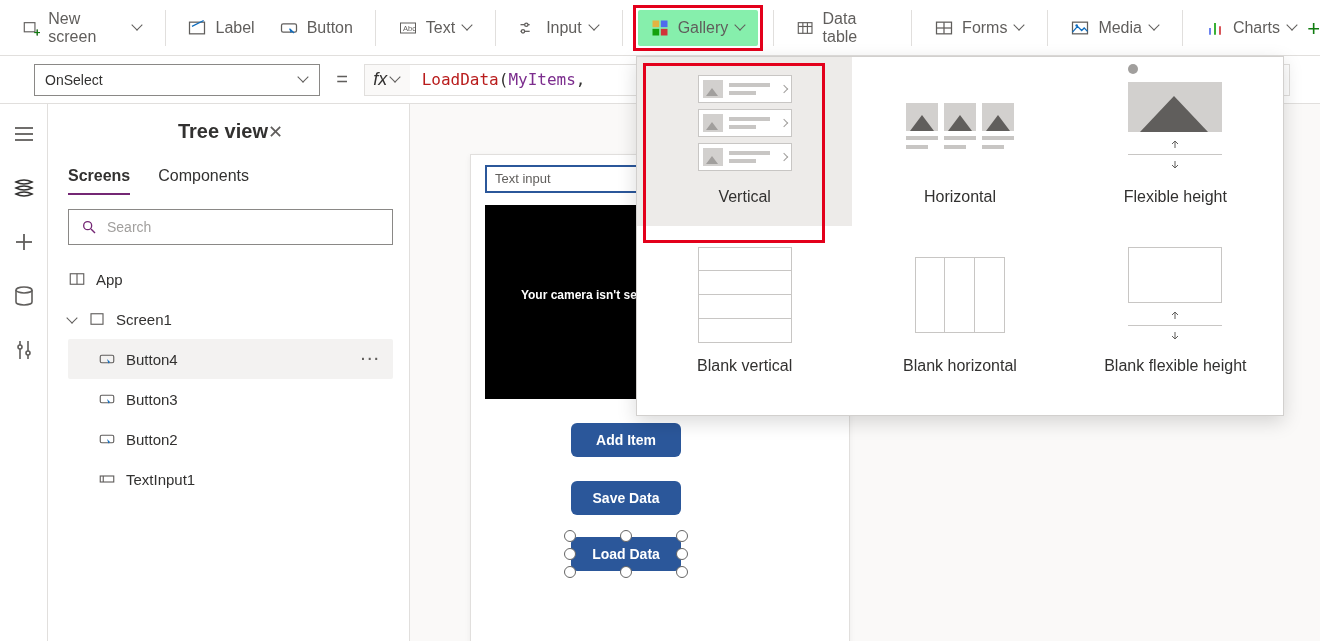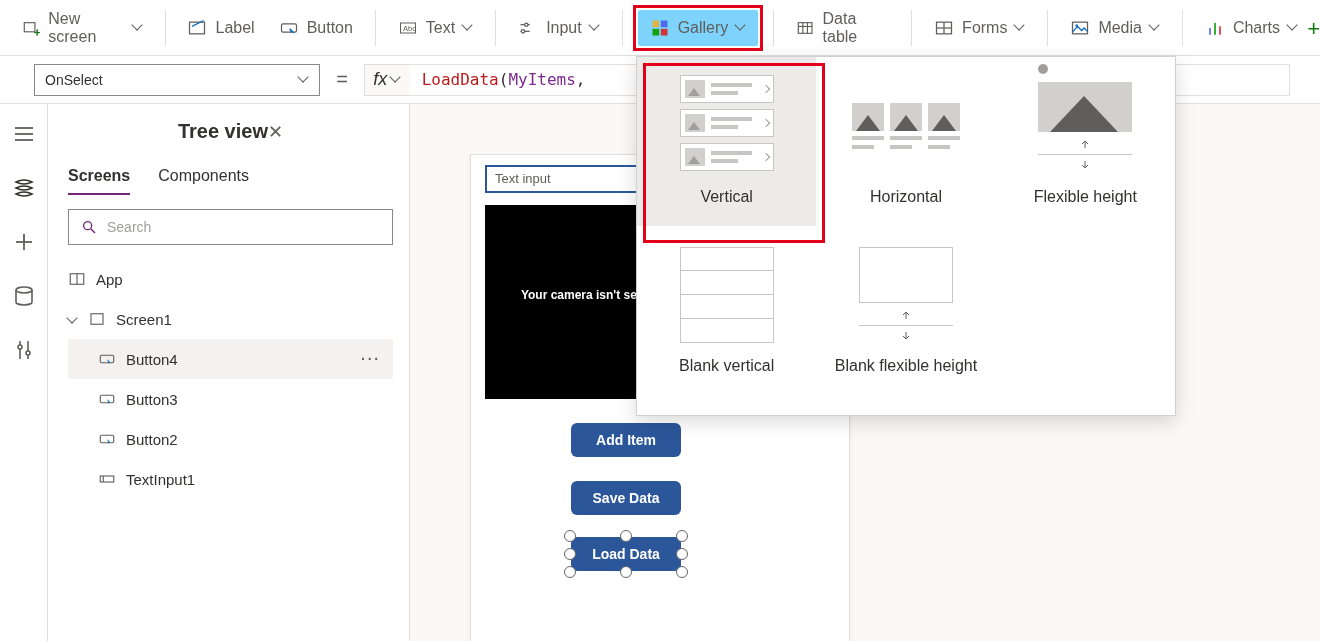--- a/index.html
+++ b/index.html
@@ -12,21 +12,21 @@
   .ribbon-btn { display: flex; align-items: center; gap: 8px; padding: 8px 12px; color: #605e5c; cursor: pointer; border-radius: 2px; font-size: 16px; }
   .ribbon-btn .ico { width: 20px; height: 20px; display: block; }
 
   .caret { width: 10px; height: 10px; display: inline-block; position: relative; }
   .caret::before { content: ""; display: block; width: 7px; height: 7px; border-right: 1px solid #605e5c; border-bottom: 1px solid #605e5c; transform: rotate(45deg); position: absolute; top: -2px; left: 0; }
 
   .highlight-red { border: 3px solid #e3001b; }
 
   
   #gallery-wrap { position: relative; }
-  #gallery-btn { background: #7dd3fc; }
+  #gallery-btn { background: #86efac; }
 
   
   .formula-row { height: 48px; border-bottom: 1px solid #e1dfdd; display: flex; align-items: center; padding: 0 30px 0 34px; gap: 14px; }
   .prop-select { width: 286px; height: 32px; border: 1px solid #8a8886; display: flex; align-items: center; justify-content: space-between; padding: 0 10px; color: #323130; }
   .eq-sign { font-size: 20px; font-style: italic; color: #605e5c; padding: 0 2px; }
   .fx-box { width: 46px; height: 32px; background: #faf9f8; border: 1px solid #e1dfdd; border-right: none; display: flex; align-items: center; justify-content: center; font-style: italic; font-size: 18px; }
   .formula-input { flex: 1; height: 32px; border: 1px solid #e1dfdd; border-left: none; padding: 0 12px; display: flex; align-items: center; font-family: Consolas, monospace; font-size: 16px; }
   .tok-fn { color: #b91c1c; }
   .tok-id { color: #7c2d8e; }
 
@@ -67,21 +67,21 @@
   #btn-load { left: 4px; top: 4px; width: 110px; position: absolute; }
   .sel-handle { position: absolute; width: 12px; height: 12px; border: 1px solid #666; border-radius: 50%; background: #fff; }
   .h-tl { left: -3px; top: -3px; } .h-tr { right: -3px; top: -3px; }
   .h-bl { left: -3px; bottom: -3px; } .h-br { right: -3px; bottom: -3px; }
   .h-tc { left: 50%; top: -3px; margin-left: -6px; }
   .h-bc { left: 50%; bottom: -3px; margin-left: -6px; }
   .h-ml { left: -3px; top: 50%; margin-top: -6px; }
   .h-mr { right: -3px; top: 50%; margin-top: -6px; }
 
   
-  .gallery-menu { position: absolute; left: 636px; top: 56px; width: 540px; background: #fff; border: 1px solid #d2d0ce; box-shadow: 0 6px 18px rgba(0,0,0,0.15); padding: 0 0 20px 0; z-index: 50; }
+  .gallery-menu { position: absolute; left: 636px; top: 56px; width: 648px; background: #fff; border: 1px solid #d2d0ce; box-shadow: 0 6px 18px rgba(0,0,0,0.15); padding: 0 0 20px 0; z-index: 50; }
   .gallery-grid { display: grid; grid-template-columns: repeat(3, 1fr); }
   .gallery-cell { display: flex; flex-direction: column; align-items: center; justify-content: flex-start; padding: 14px 12px 18px; cursor: pointer; }
   .gallery-cell .cap { text-align: center; font-size: 16px; color: #323130; margin-top: 6px; line-height: 1.3; }
   .thumb { width: 120px; height: 110px; display: flex; align-items: center; justify-content: center; }
   .gallery-cell.highlighted { background: #edebe9; }
   .cell-highlight-border { position: absolute; left: 6px; top: 6px; width: 182px; height: 180px; border: 3px solid #e3001b; pointer-events: none; }
 
   
   .vert-row { width: 94px; height: 28px; border: 1px solid #c8c6c4; display: flex; align-items: center; gap: 6px; padding: 4px; margin-bottom: 6px; background: #fff; }
   .vert-row .pic { width: 20px; height: 18px; background: #d2d0ce; position: relative; }
@@ -467,20 +467,30 @@
         <div class="blank-vert">
           <div class="row"></div>
             <div class="row"></div>
             <div class="row"></div>
             <div class="row"></div>
         </div>
       </div>
       <div class="cap">Blank vertical</div>
     </div>
 
+    <div class="gallery-cell">
+      <div class="thumb">
+        <div class="blank-horiz">
+          <div class="col"></div>
+            <div class="col"></div>
+            <div class="col"></div>
+        </div>
+      </div>
+      <div class="cap">Blank horizontal</div>
+    </div>
 
     <div class="gallery-cell">
       <div class="thumb">
         <div class="blank-flex">
           <div class="box"></div>
           <div class="arrow-col">
             <svg class="mini-arrow" viewBox="0 0 24 24" fill="none" stroke="#605e5c" stroke-width="2">
                 <line x1="12" y1="20" x2="12" y2="6"></line>
                 <polyline points="6,12 12,6 18,12"></polyline>
               </svg>

